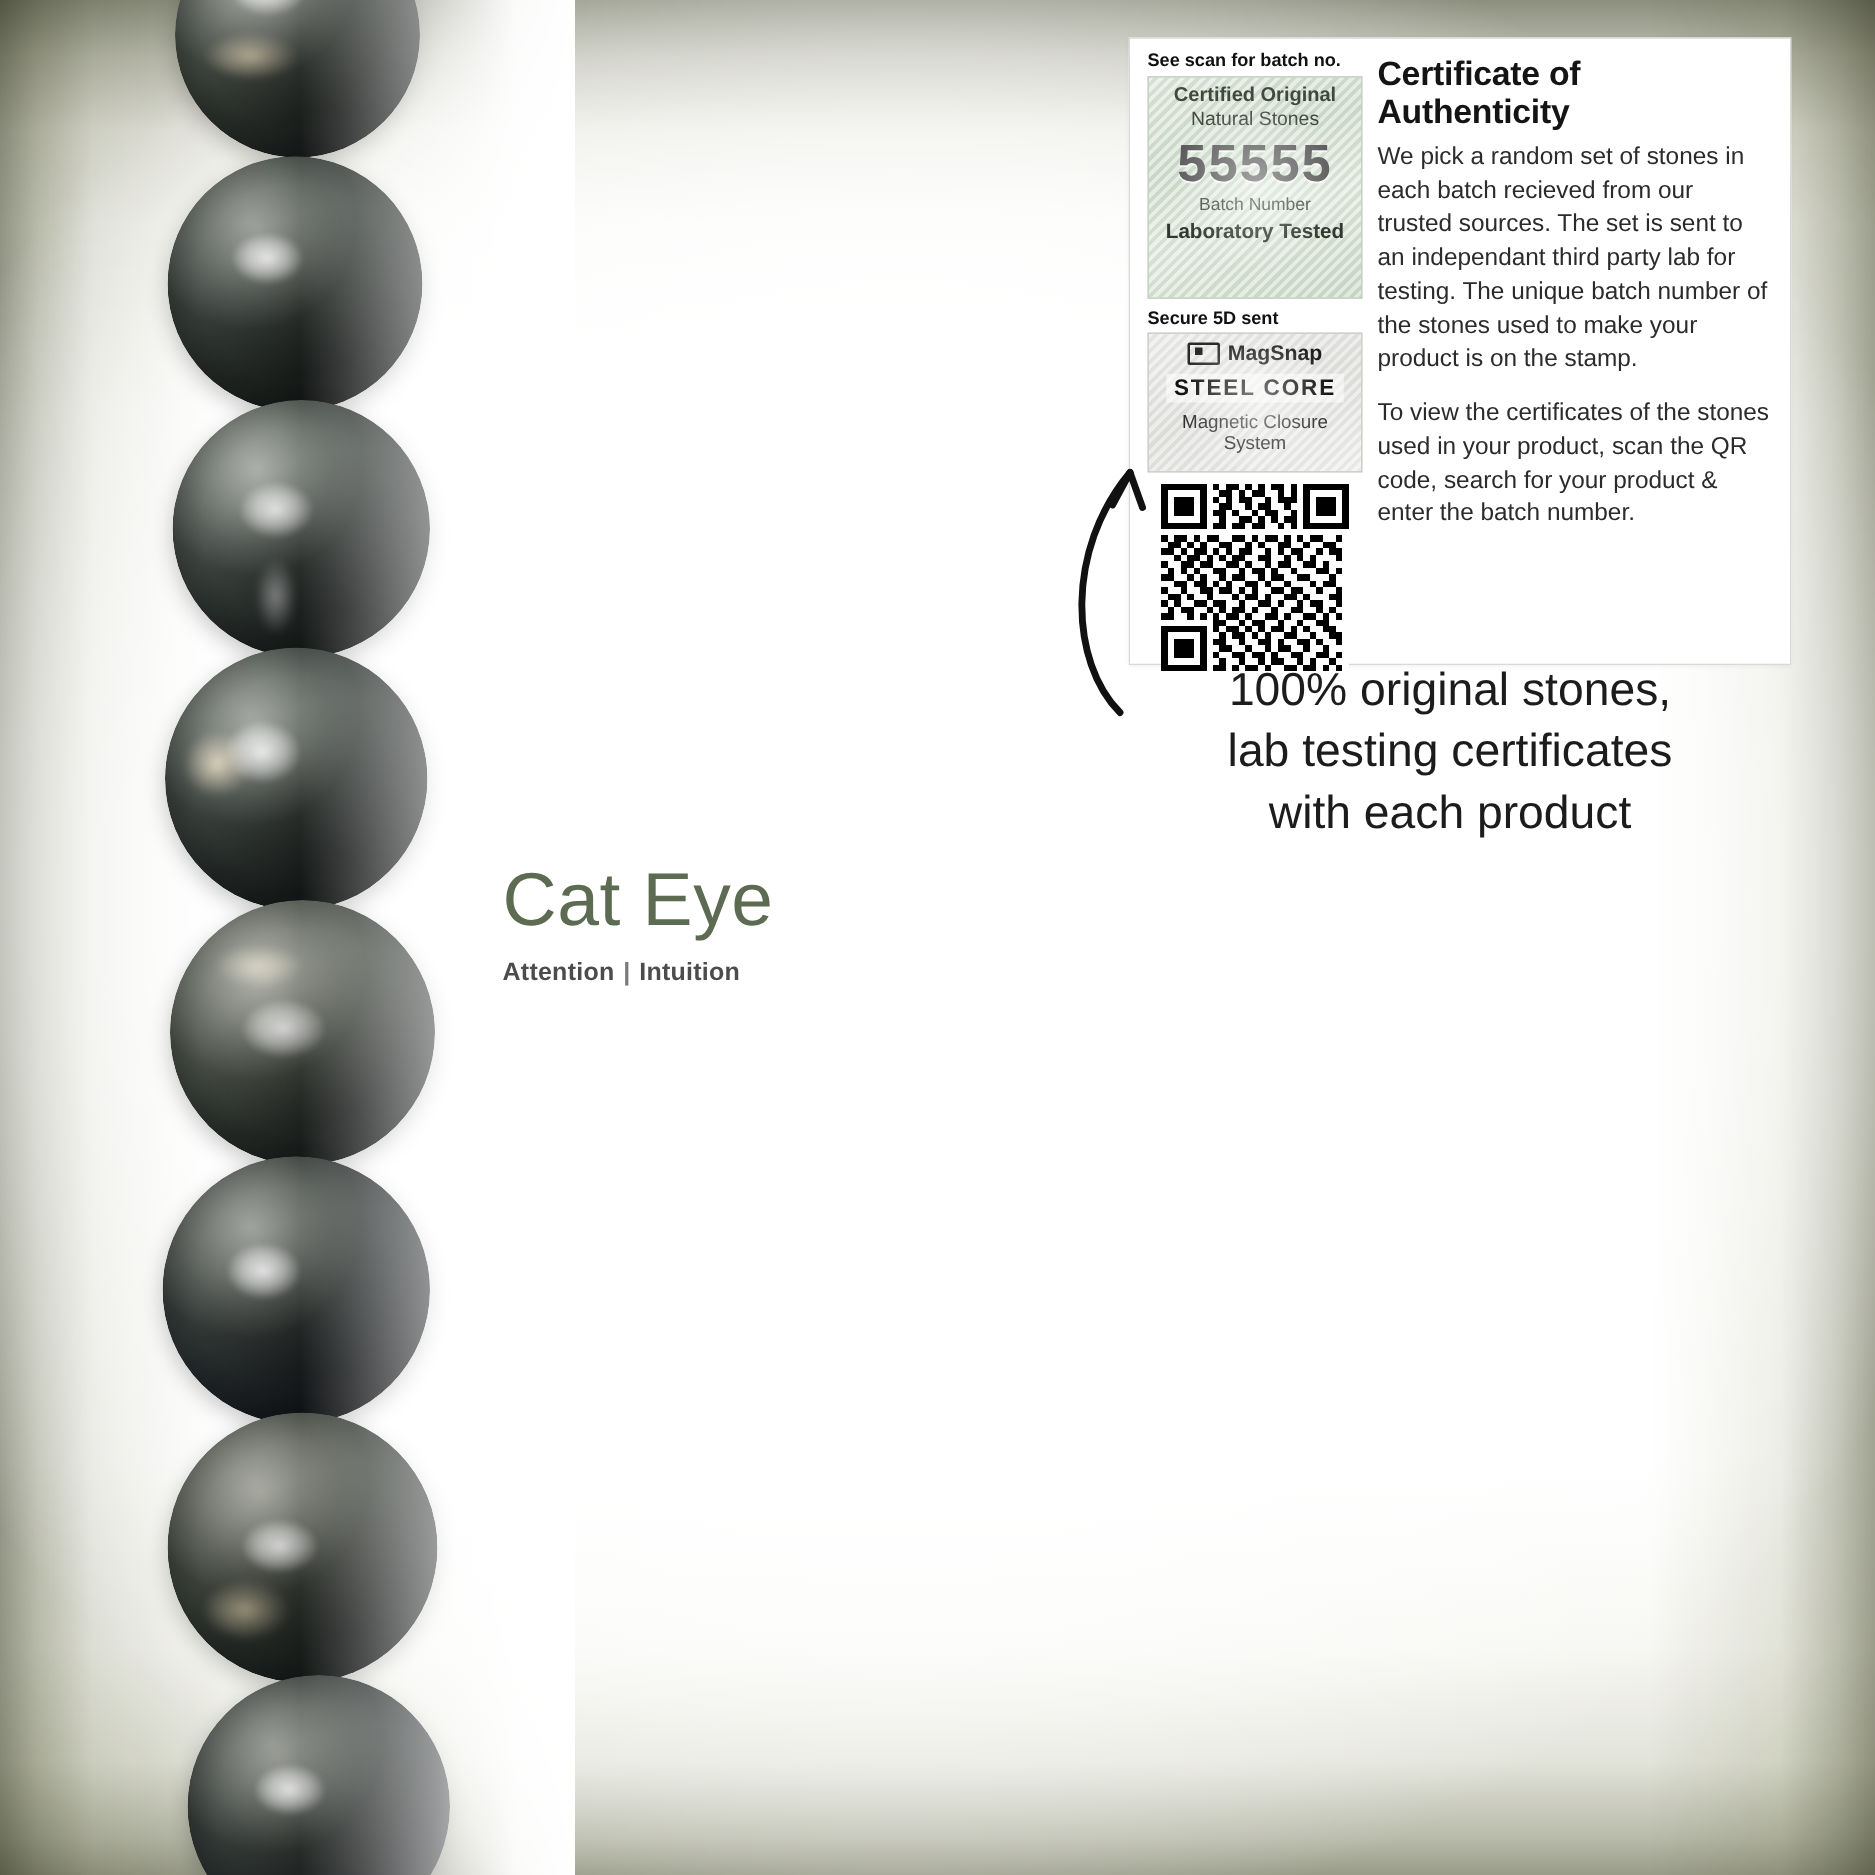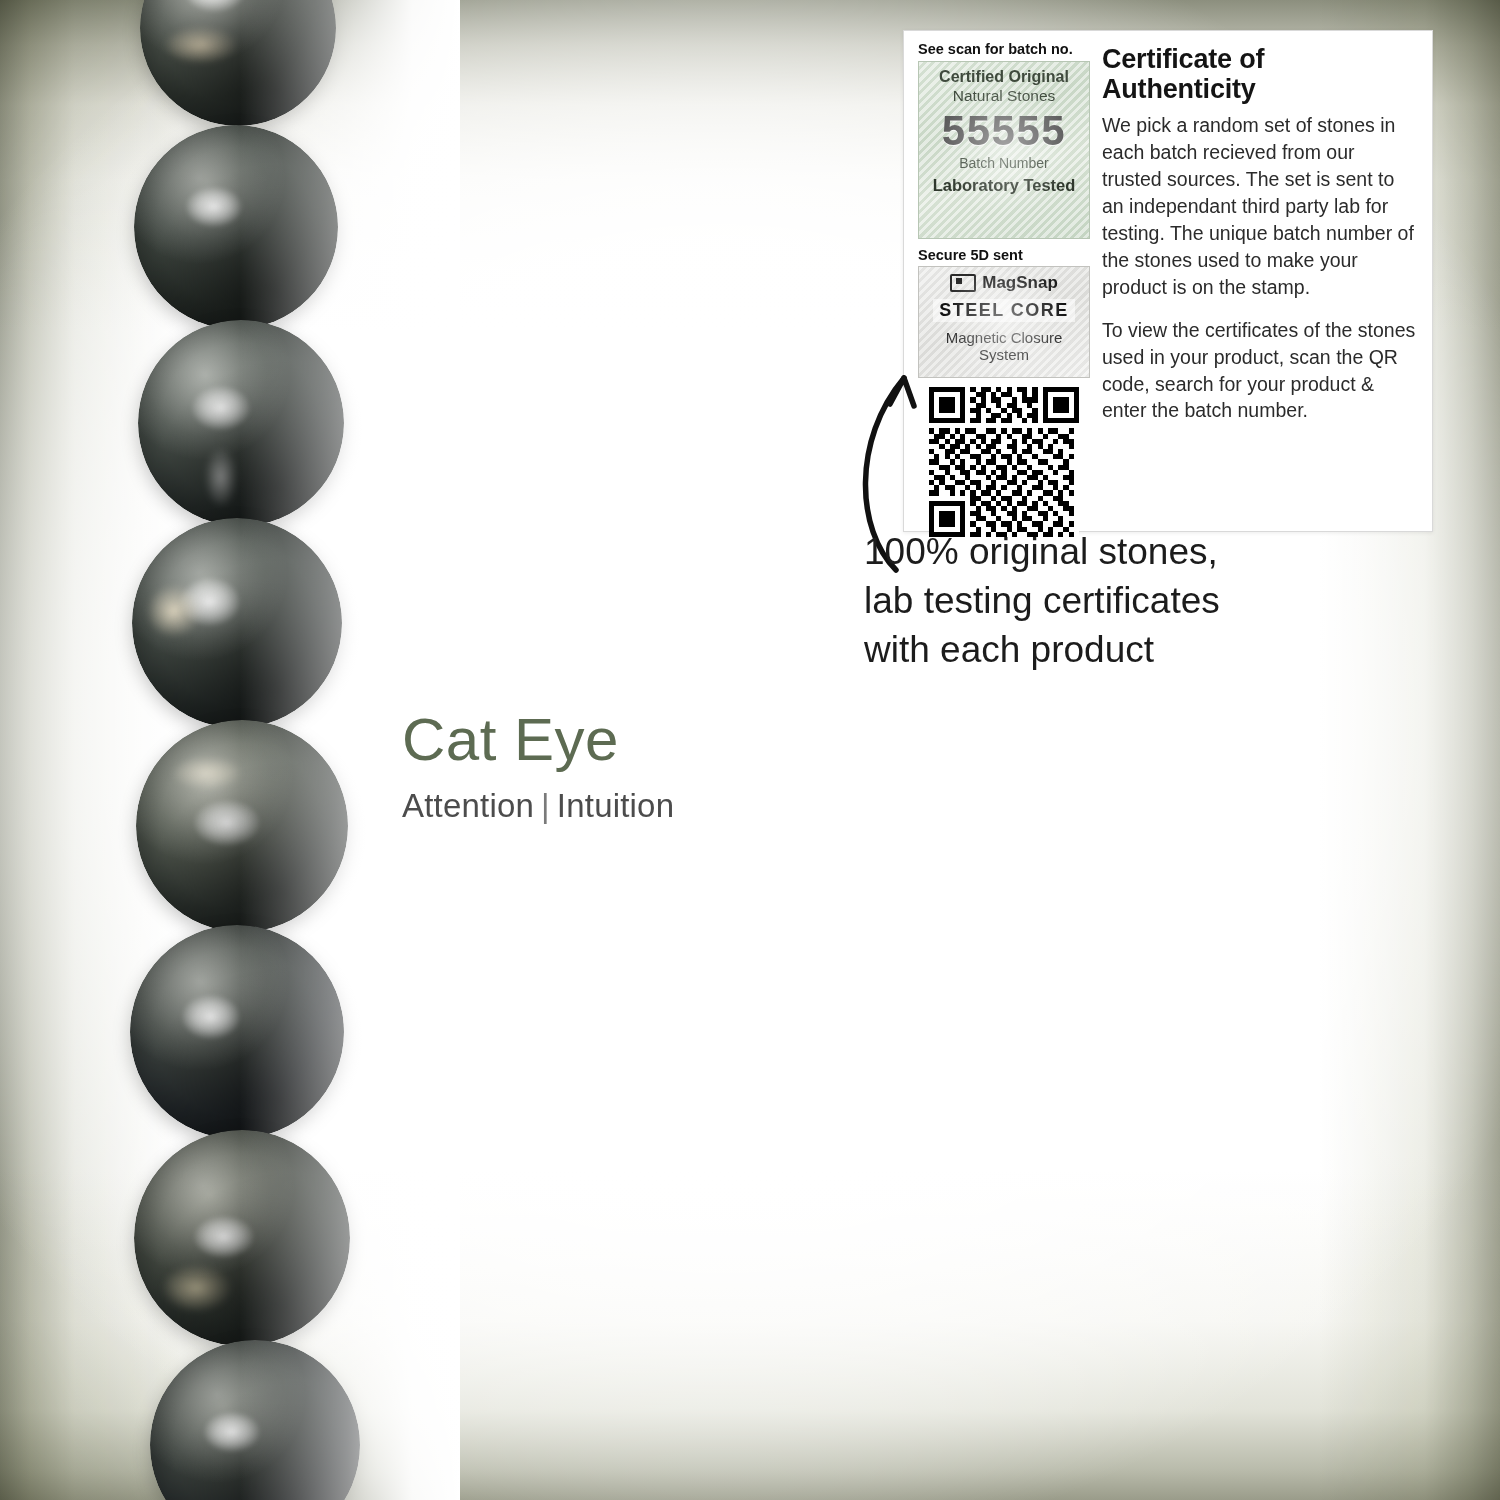--- a/index.html
+++ b/index.html
@@ -104,34 +104,33 @@
     background: linear-gradient(90deg, rgba(255,255,255,0) 0%, rgba(255,255,255,0) 45%, rgba(255,255,255,.55) 72%, rgba(255,255,255,.95) 88%, #fff 100%);
     pointer-events: none;
   }
 
   
   .title-block {
     position: absolute;
     left: 402px;
     top: 688px;
     width: 420px;
-    margin-top: 20px;
   }
   .product-title {
     font-size: 60px;
     color: #5d6b52;
     letter-spacing: .5px;
     line-height: 1.05;
     font-weight: 400;
   }
   .product-sub {
     margin-top: 16px;
-    font-size: 33px;
+    font-size: 20px;
     color: #4c4c4c;
-    font-weight: 400;
+    font-weight: 700;
     letter-spacing: .2px;
   }
   .product-sub .divider {
     color: #7a7a7a;
     padding: 0 7px;
   }
 
   
   .cert-card {
     position: absolute;
@@ -297,24 +296,24 @@
   .cert-para {
     font-size: 19.5px;
     color: #2b2b2b;
     line-height: 1.38;
     margin: 0 0 16px 0;
   }
 
   
   .callout {
     position: absolute;
-    left: 864px;
+    left: 900px;
     top: 528px;
     width: 520px;
-    text-align: left;
+    text-align: center;
     font-size: 37px;
     line-height: 1.32;
     color: #1c1c1c;
     font-weight: 500;
   }
   .arrow-svg {
     position: absolute;
     left: 838px;
     top: 330px;
     width: 120px;

